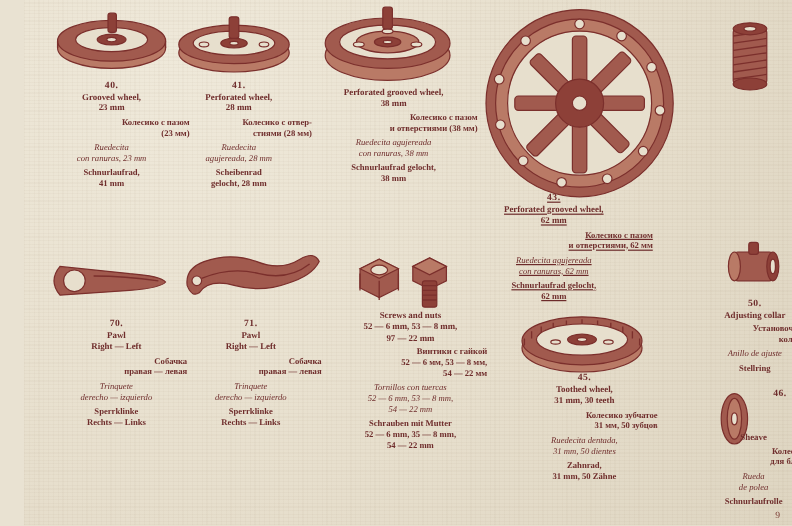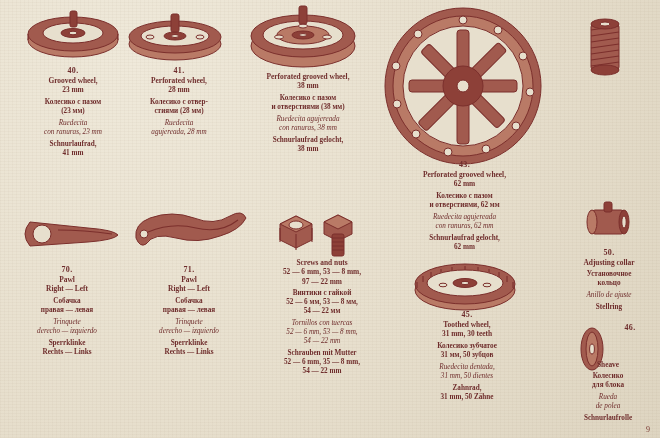--- a/index.html
+++ b/index.html
@@ -9,33 +9,34 @@
     font-family:"Liberation Serif", serif;
     color:#6d2b2b;
     overflow:hidden;
     position:relative;
   }
   .page{
     position:absolute;
     inset:0;
     background:
       radial-gradient(circle at 20% 15%, #efe9da 0%, #e7dfcd 55%, #ded5c1 100%);
+    margin-left: 20px;
   }
   .grain{
     position:absolute;inset:0;
     background-image:
       repeating-linear-gradient(0deg, rgba(120,90,60,0.035) 0px, rgba(120,90,60,0.035) 1px, transparent 1px, transparent 3px),
       repeating-linear-gradient(90deg, rgba(120,90,60,0.03) 0px, rgba(120,90,60,0.03) 1px, transparent 1px, transparent 4px);
     pointer-events:none;
   }
   .item{position:absolute;text-align:center;}
   .cap{font-size:7.2px;line-height:1.3;color:#6f2d2c;}
   .num{font-size:8px;font-weight:bold;letter-spacing:.4px;margin-bottom:1px;}
   .en{font-weight:bold;font-size:7.4px;line-height:1.25;}
-  .ru{font-weight:bold;font-size:7.2px;line-height:1.25;margin-top:3px;}
+  .ru{font-weight:bold;font-size:7.2px;line-height:1.25;margin-top:3px;text-align:right;}
   .es{font-style:italic;font-size:7.2px;line-height:1.25;margin-top:3px;}
   .de{font-weight:bold;font-size:7.2px;line-height:1.25;margin-top:3px;}
   .art{position:absolute;}
   .pageno{
     position:absolute;right:10px;bottom:4px;font-size:8px;color:#7a3a32;
   }
   svg{display:block;overflow:visible;}
   .ln{fill:none;stroke:#7b2f2c;stroke-width:1.1;}
   .fl{fill:#a15a4e;stroke:#7b2f2c;stroke-width:1;}
   .fl2{fill:#b97a66;stroke:#7b2f2c;stroke-width:1;}
@@ -84,20 +85,22 @@
     </svg>
   </div>
   <div class="item" style="left:118px;top:66px;width:122px;">
     <div class="num">41.</div>
     <div class="cap en" style="white-space:pre-line">Perforated wheel,
 28 mm</div>
     <div class="cap ru" style="white-space:pre-line">Колесико с отвер-
 стиями (28 мм)</div>
     <div class="cap es" style="white-space:pre-line">Ruedecita
 agujereada, 28 mm</div>
+    <div class="cap de" style="white-space:pre-line">Scheibenrad
+gelocht, 28 mm</div>
   </div>
 
   <div class="art" style="left:243px;top:2px;">
     <svg width="120" height="72" viewBox="0 0 120 72">
       <ellipse class="fl2" cx="60" cy="44" rx="52" ry="21"></ellipse>
       <ellipse class="fl" cx="60" cy="34" rx="52" ry="21"></ellipse>
       <ellipse class="hole" cx="60" cy="33" rx="40" ry="14"></ellipse>
       <ellipse class="fl2" cx="60" cy="33" rx="26" ry="9"></ellipse>
       <ellipse class="fl3" cx="60" cy="33" rx="11" ry="4"></ellipse>
       <ellipse class="hole" cx="60" cy="33" rx="3.6" ry="1.4"></ellipse>
@@ -145,21 +148,21 @@
         <circle cx="138" cy="122" r="4"></circle>
           <circle cx="108" cy="145" r="4"></circle>
         <circle cx="70" cy="148" r="4"></circle>
           <circle cx="38" cy="130" r="4"></circle>
         <circle cx="19" cy="100" r="4"></circle>
           <circle cx="18" cy="62" r="4"></circle>
         <circle cx="40" cy="30" r="4"></circle>
       </g>
     </svg>
   </div>
-  <div class="item" style="left:382px;top:160px;width:165px;">
+  <div class="item" style="left:359px;top:160px;width:165px;text-decoration:underline;">
     <div class="num">43.</div>
     <div class="cap en" style="white-space:pre-line">Perforated grooved wheel,
 62 mm</div>
     <div class="cap ru" style="white-space:pre-line">Колесико с пазом
 и отверстиями, 62 мм</div>
     <div class="cap es" style="white-space:pre-line">Ruedecita agujereada
 con ranuras, 62 mm</div>
     <div class="cap de" style="white-space:pre-line">Schnurlaufrad gelocht,
 62 mm</div>
   </div>
@@ -200,21 +203,21 @@
     <div class="cap de" style="white-space:pre-line">Stellring</div>
   </div>
 
   <div class="art" style="left:18px;top:212px;">
     <svg width="110" height="48" viewBox="0 0 110 48">
       <path class="fl" d="M12 10 Q2 22 12 34 L70 30 Q96 28 100 23 Q96 18 70 16 Z"></path>
       <circle class="hole" cx="24" cy="22" r="9"></circle>
       <path class="ln" d="M40 18 Q66 18 94 22"></path>
     </svg>
   </div>
-  <div class="item" style="left:8px;top:265px;width:118px;">
+  <div class="item" style="left:18px;top:265px;width:118px;">
     <div class="num">70.</div>
     <div class="cap en" style="white-space:pre-line">Pawl
 Right — Left</div>
     <div class="cap ru" style="white-space:pre-line">Собачка
 правая — левая</div>
     <div class="cap es" style="white-space:pre-line">Trinquete
 derecho — izquierdo</div>
     <div class="cap de" style="white-space:pre-line">Sperrklinke
 Rechts — Links</div>
   </div>

